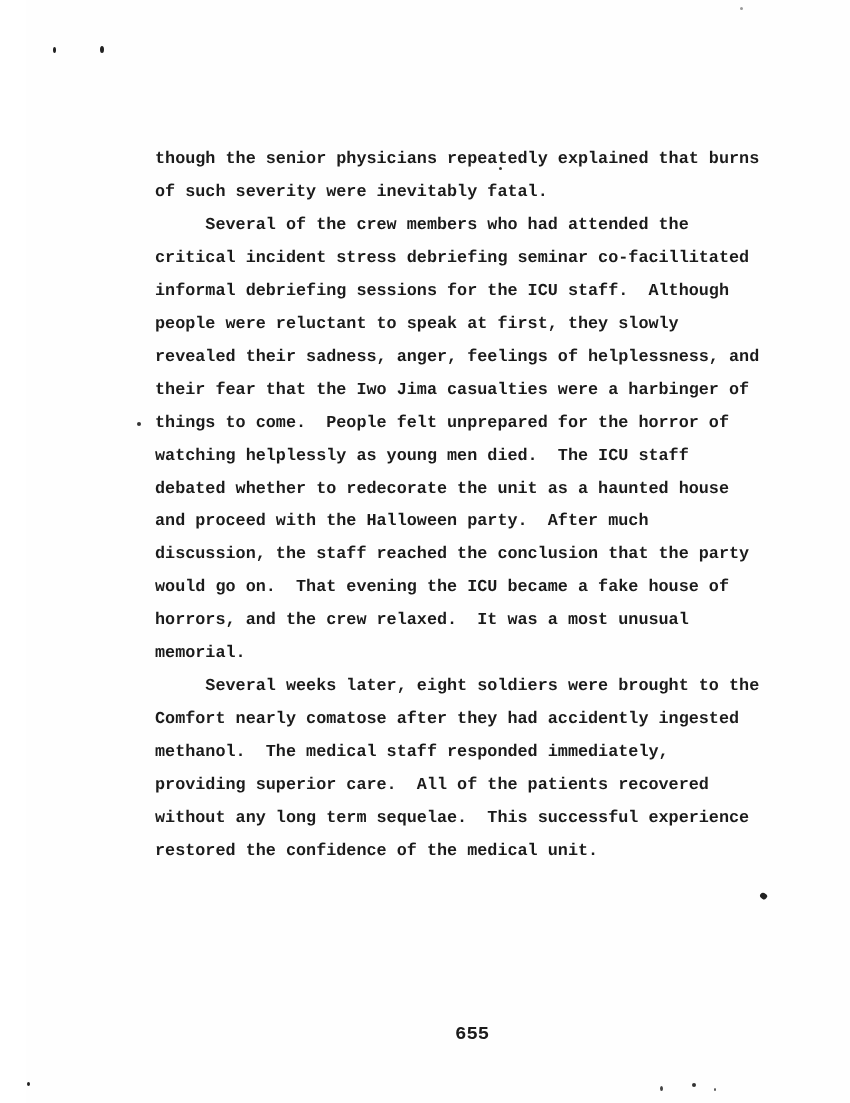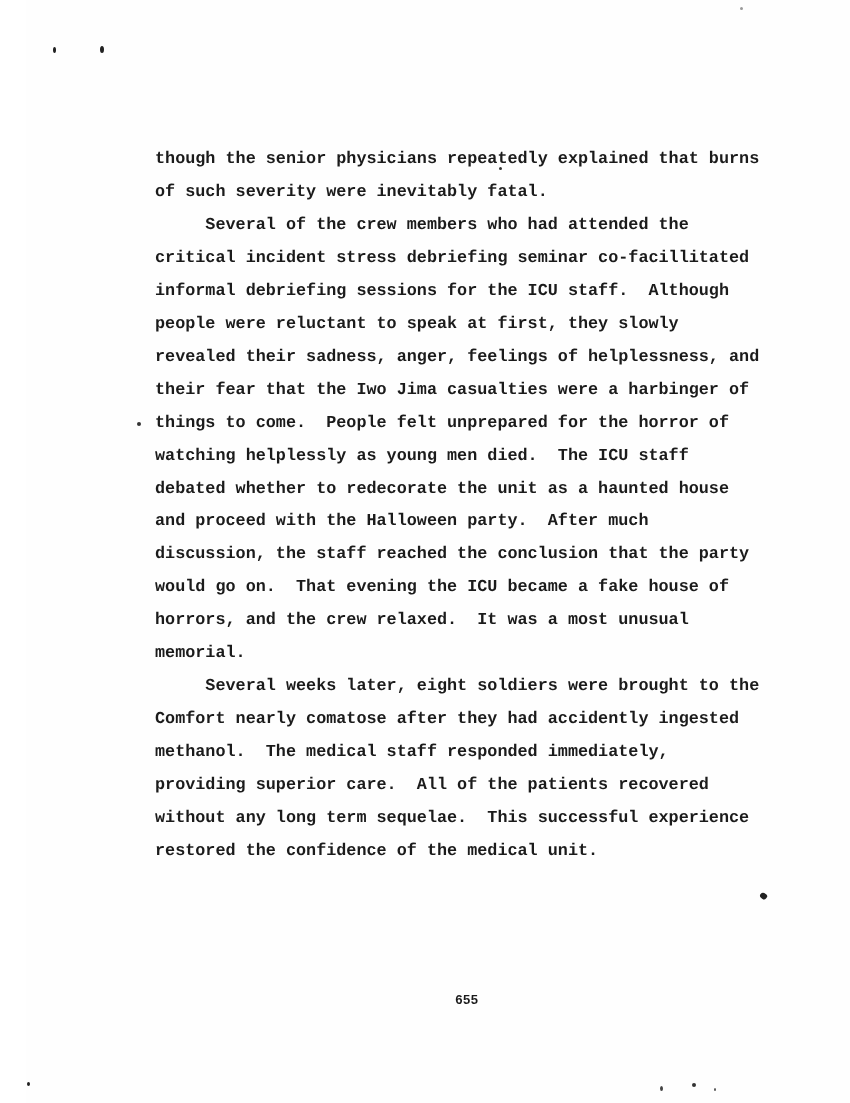--- a/index.html
+++ b/index.html
@@ -24,22 +24,22 @@
     line-height: 32.95px;
     font-weight: bold;
     color: #1b1b1b;
     white-space: pre;
     letter-spacing: 0;
     text-rendering: geometricPrecision;
   }
   .page-number {
     position: absolute;
     left: 429px;
-    top: 984px;
-    font-size: 13px;
+    top: 1018px;
+    font-size: 19px;
     line-height: 33px;
     font-weight: bold;
     color: #1b1b1b;
     white-space: pre;
   }
   
   .scan-bar {
     position: absolute;
     left: 843px;
     top: 10px;

